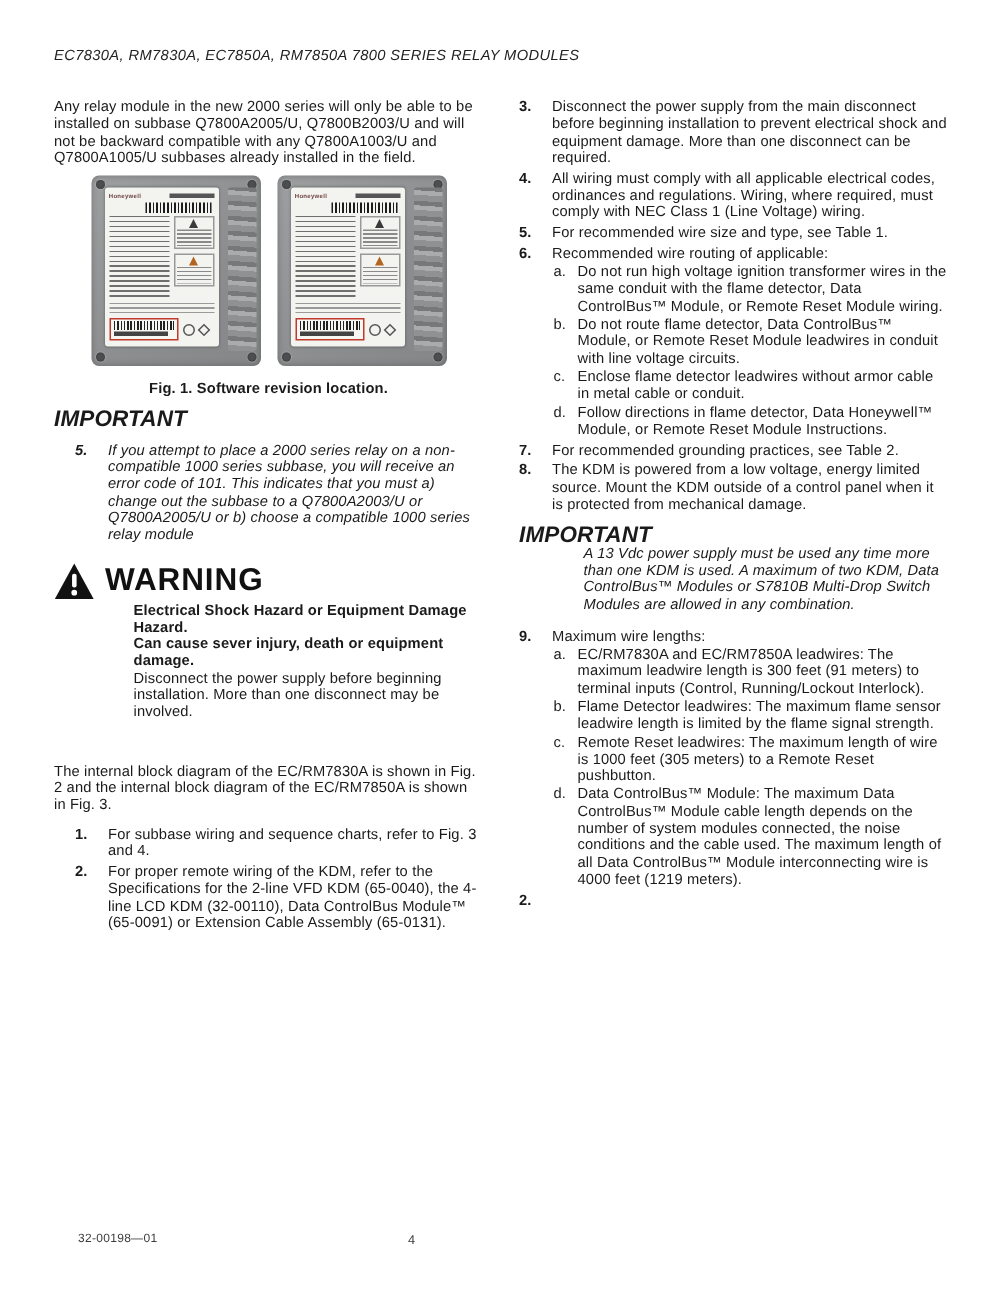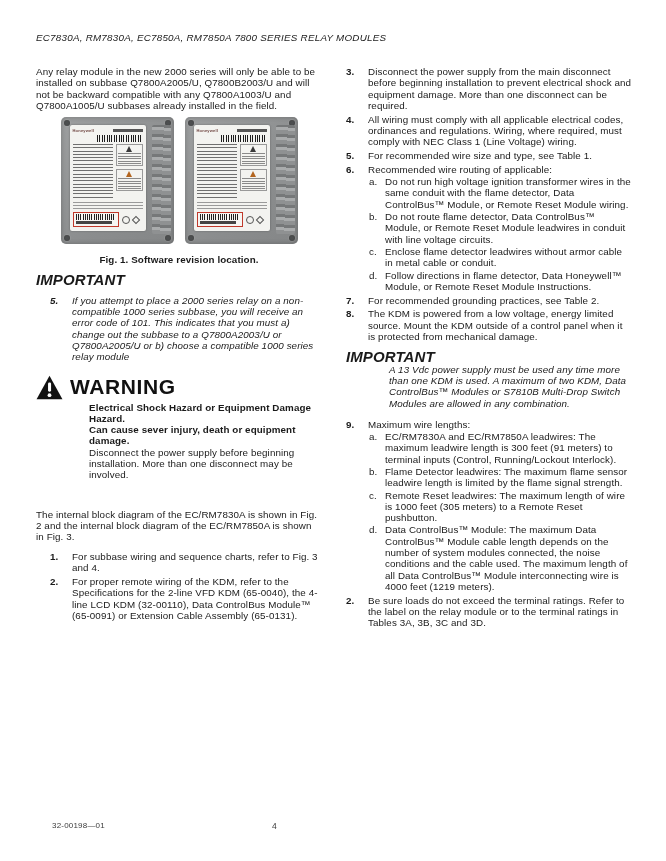--- a/index.html
+++ b/index.html
@@ -286,21 +286,20 @@
           <span>Remote Reset leadwires: The maximum length of wire is 1000 feet (305 meters) to a Remote Reset pushbutton.</span>
         </div>
         <div class="sub-item">
           <span class="letter">d.</span>
           <span>Data ControlBus™ Module: The maximum Data ControlBus™ Module cable length depends on the number of system modules connected, the noise conditions and the cable used. The maximum length of all Data ControlBus™ Module interconnecting wire is 4000 feet (1219 meters).</span>
         </div>
       </div>
 
       <div class="r-item">
         <span class="num">2.</span>
-        <span>Be sure loads do not exceed the terminal ratings. Refer to the label on the relay module or to the terminal ratings in Tables 3A, 3B, 3C and 3D.</span>
       </div>
 
     </div>
   </div>
 
   <div class="footer-doc">32-00198—01</div>
   <div class="footer-page">4</div>
 
 </div>
 

